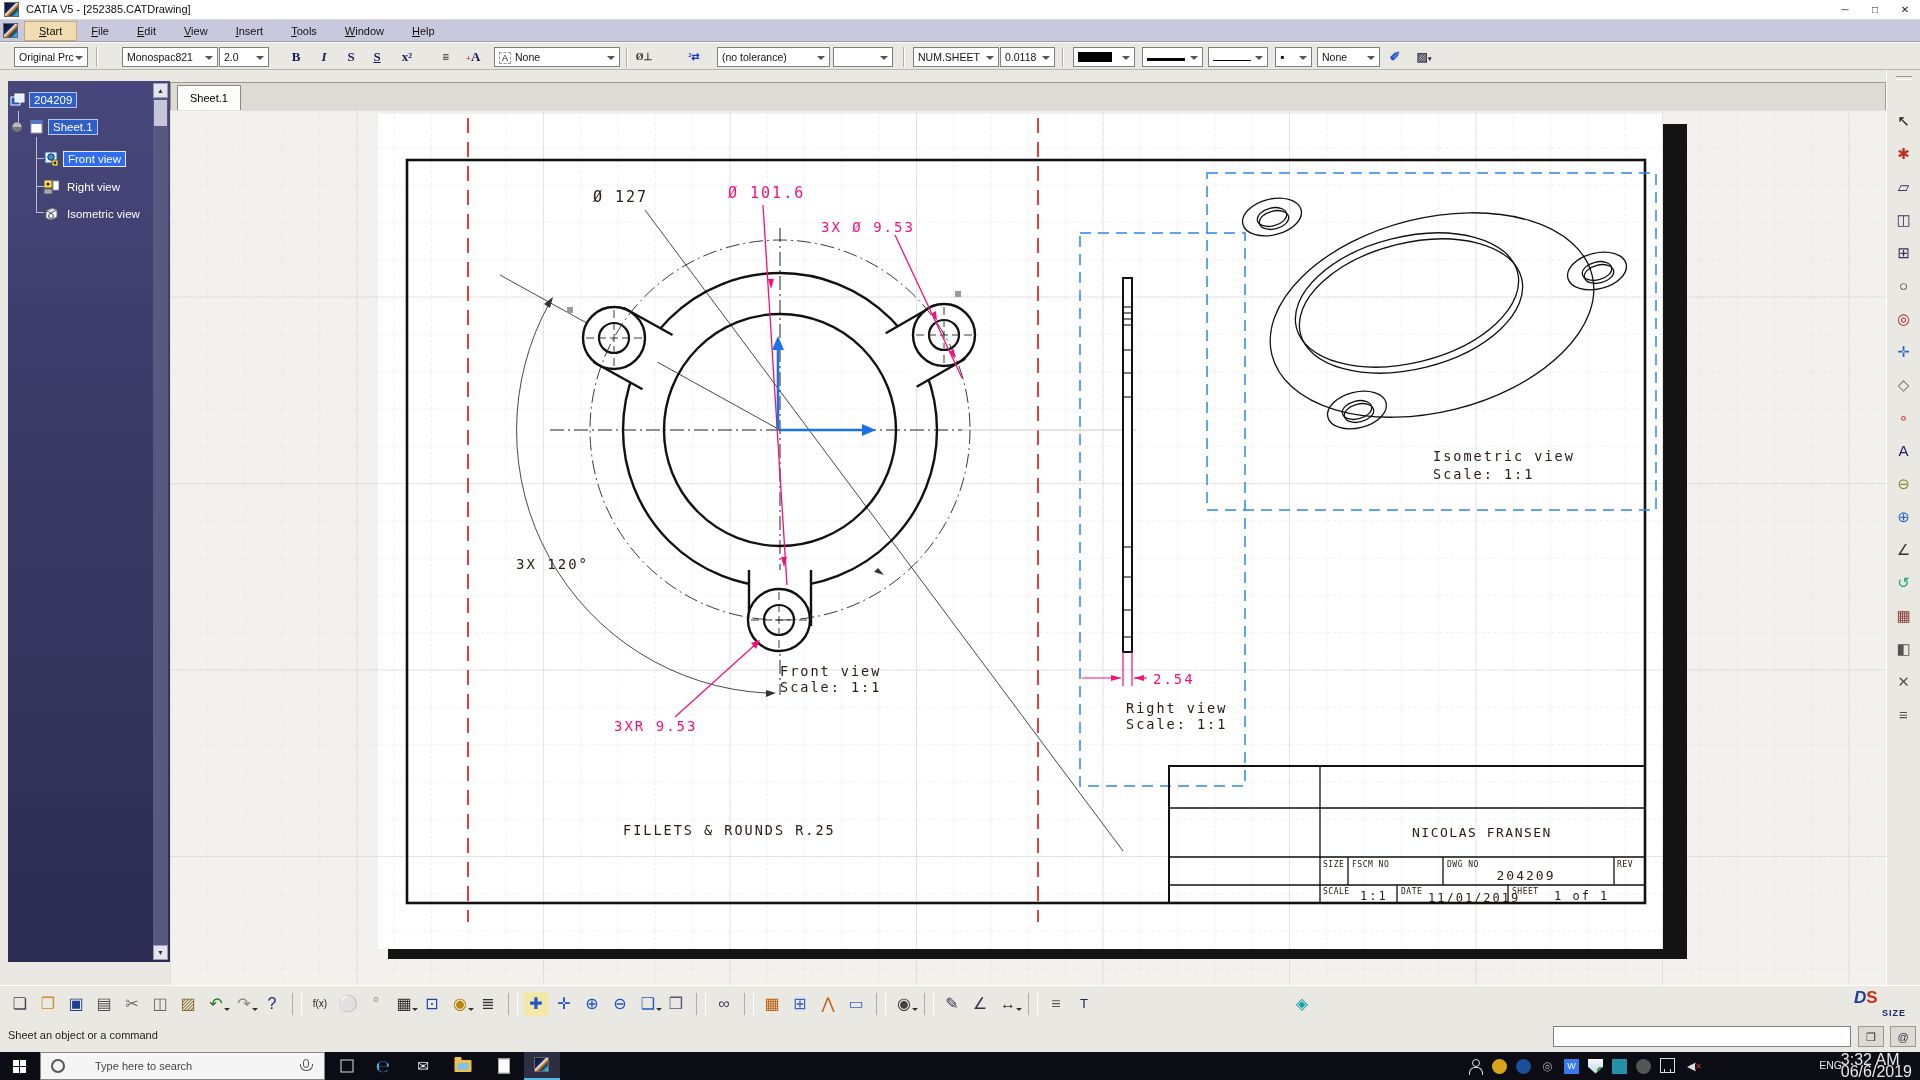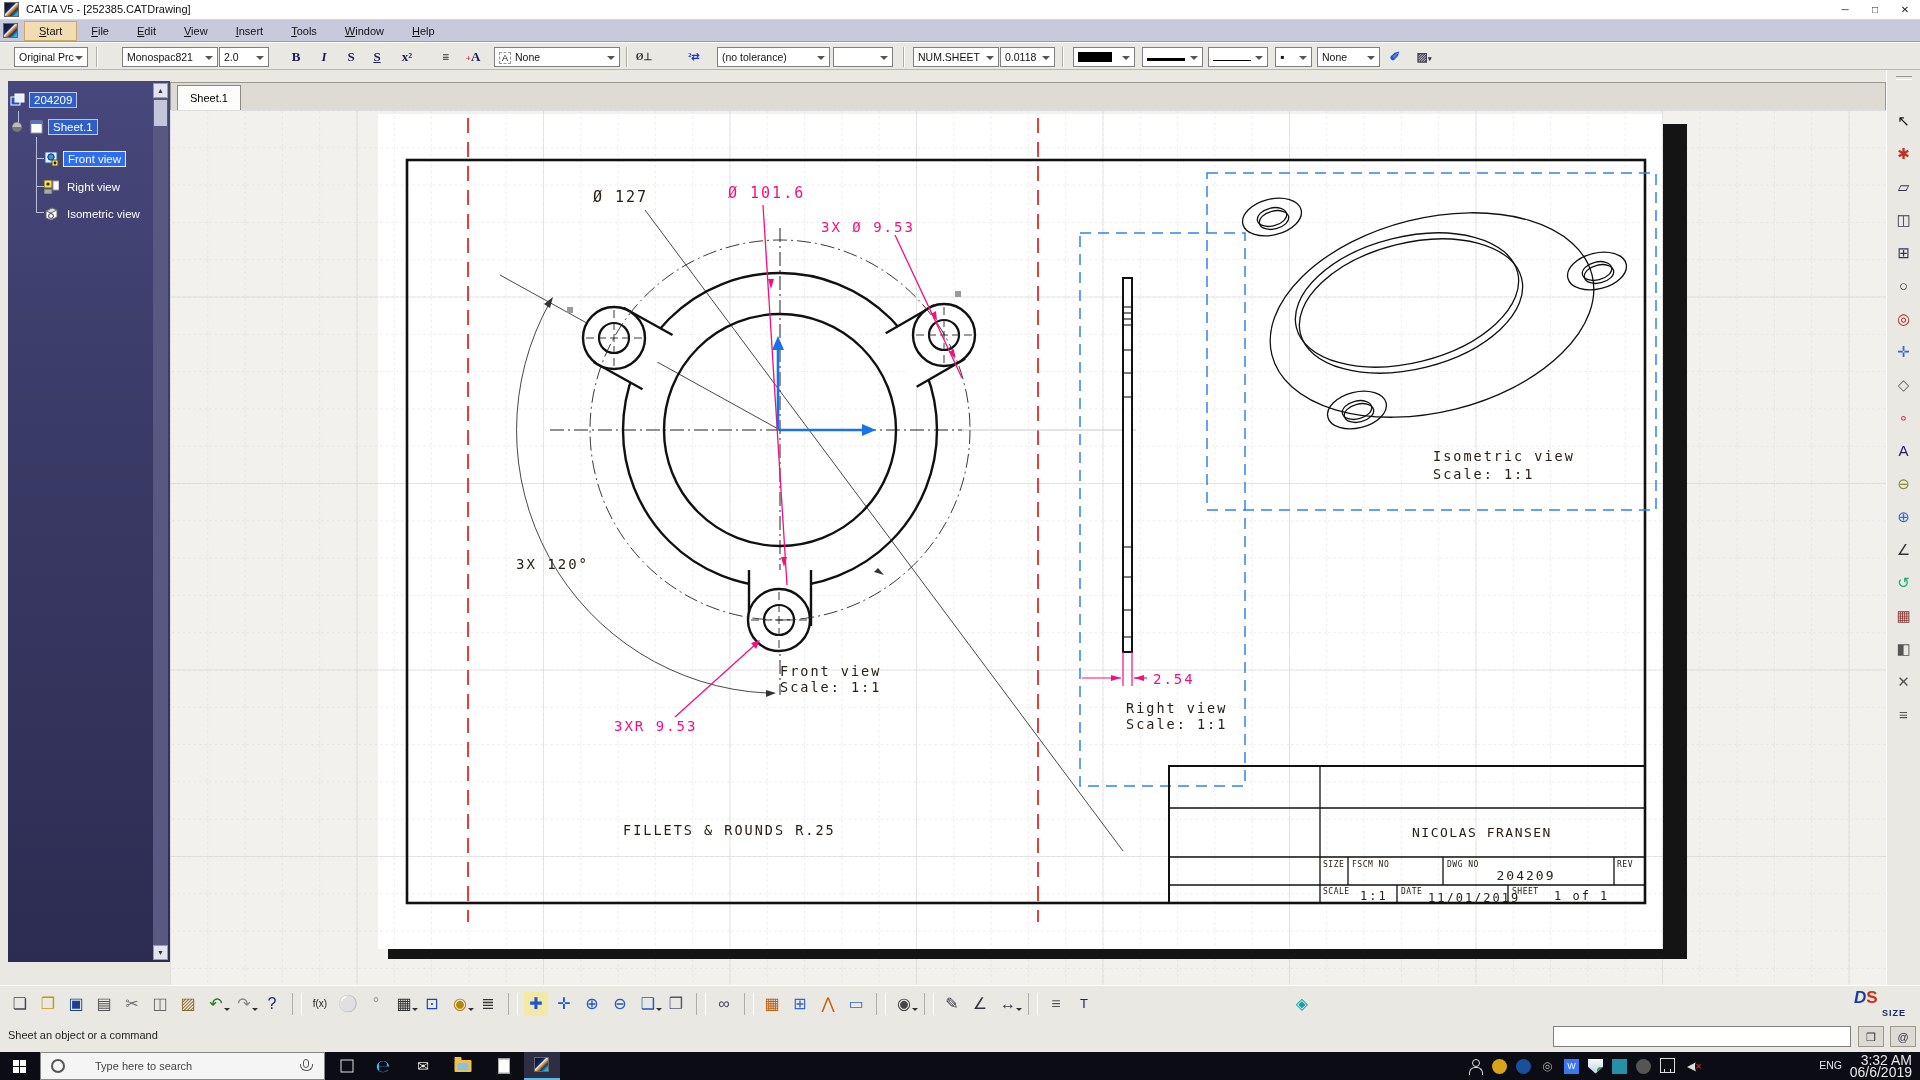--- a/index.html
+++ b/index.html
@@ -136,21 +136,21 @@
   .shield-ico { background:linear-gradient(#f8f8f8,#bcd4ee); width:13px; height:14px;
                 clip-path:polygon(0 0,100% 0,100% 55%,50% 100%,0 55%); }
   .shield-ico:after { content:""; position:absolute; right:-1px; bottom:0; width:7px; height:7px;
                       background:#2e9e3e; border-radius:50%; }
   .monitor-ico { width:14px; height:10px; border:1.5px solid #ddd; margin-top:-2px; }
   .monitor-ico:after { content:""; position:absolute; left:3px; top:10px; width:5px; height:3px;
                        border-bottom:1.5px solid #ddd; border-left:1px solid #ddd; border-right:1px solid #ddd; }
   .spk-ico { color:#ddd; font-size:11px; }
   .spk-ico:after { content:"✕"; position:absolute; right:-3px; bottom:0; color:#e03030; font-size:8px;
                    background:#0c0c14; border-radius:50%; }
-  .tb-clock { position:absolute; right:8px; top:2px; text-align:right; font-size:14px; line-height:12px; }
+  .tb-clock { position:absolute; right:8px; top:2px; text-align:left; font-size:16px; line-height:12px; }
   .tb-lang { position:absolute; right:78px; top:7px; font-size:10.5px; }
 
   
   .dt { font-family:"DejaVu Sans Mono", monospace; letter-spacing:2px; }
   .pink { fill:#f4107c; }
   .blk { fill:#2a2015; }
   u { text-decoration:underline; }
 </style>
 </head>
 <body>

